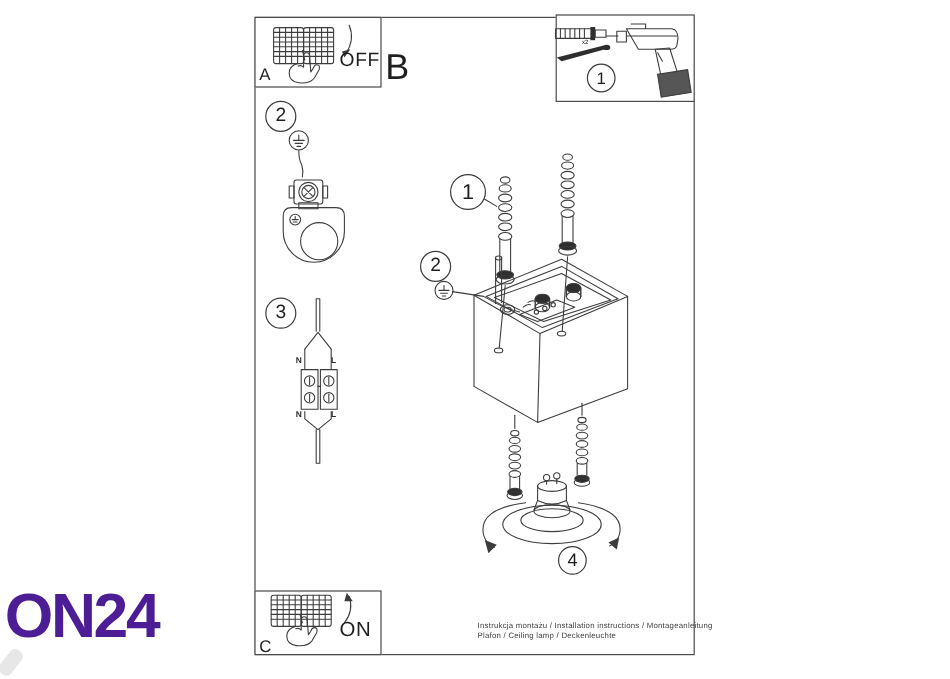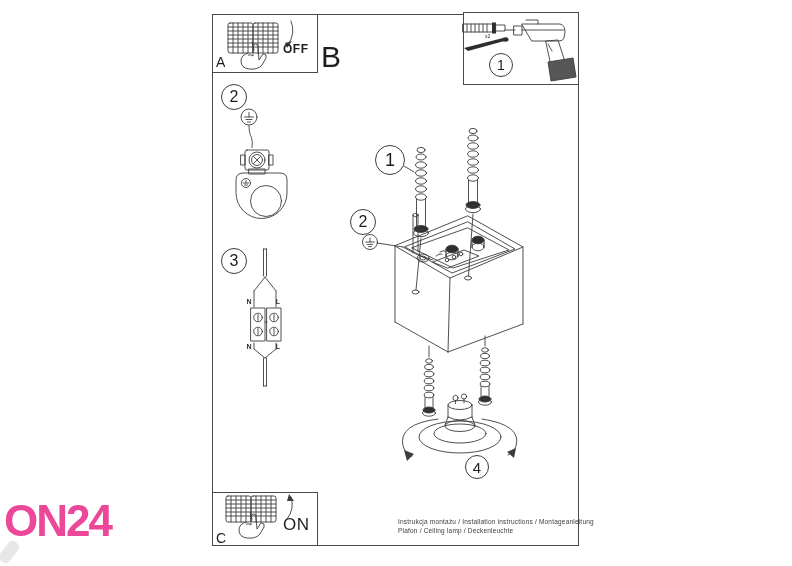--- a/index.html
+++ b/index.html
@@ -10,22 +10,22 @@
   .frame{position:absolute;border:1px solid #4a4a4a;background:#ffffff;box-sizing:border-box;}
   .lbl{position:absolute;color:#1e1e1e;white-space:nowrap;}
   .circle-step{
     position:absolute;box-sizing:border-box;border:1px solid #3c3c3c;border-radius:50%;
     background:#ffffff;display:flex;align-items:center;justify-content:center;
     color:#1e1e1e;z-index:6;
   }
   .nl{position:absolute;font-size:7px;font-weight:bold;transform:translate(-50%,-50%);z-index:6;}
   .footer-line{position:absolute;font-size:6.5px;letter-spacing:.2px;color:#3b3b3b;line-height:9px;z-index:6;}
   .watermark-text{
-    position:absolute;left:4px;top:496px;font-size:44px;font-weight:bold;
-    color:#ec4899;letter-spacing:-2px;z-index:1;
+    position:absolute;left:4px;top:484px;font-size:52px;font-weight:bold;
+    color:#4c1d95;letter-spacing:-2px;z-index:1;
   }
   .watermark-handle{
     position:absolute;left:3px;top:540px;width:12px;height:24px;background:#e7e7e7;
     border-radius:5px;transform:rotate(38deg);z-index:1;
   }
   svg.art{position:absolute;left:0;top:0;z-index:5;}
   .g{stroke:#3c3c3c;stroke-width:0.9;fill:none;stroke-linecap:round;stroke-linejoin:round;}
 </style>
 </head>
 <body>
@@ -255,21 +255,21 @@
     <span>1</span>
   </div>
   <div class="circle-step" style="left:350px;top:209px;width:26px;height:26px;font-size:16px;">
     <span>2</span>
   </div>
   <div class="circle-step" style="left:465px;top:455px;width:24px;height:24px;font-size:15px;">
     <span>4</span>
   </div>
 
   <span class="lbl" style="left:216px;top:54px;font-size:14px;z-index:6;">A</span>
-  <span class="lbl" style="left:283px;top:42px;font-size:12px;letter-spacing:.5px;z-index:6;font-weight:bold;">OFF</span>
+  <span class="lbl" style="left:283px;top:42px;font-size:16px;letter-spacing:.5px;z-index:6;">OFF</span>
   <span class="lbl" style="left:321px;top:40px;font-size:30px;z-index:6;">B</span>
   <span class="lbl" style="left:485px;top:33px;font-size:5px;z-index:6;">x2</span>
   <span class="lbl" style="left:216px;top:530px;font-size:14px;z-index:6;">C</span>
   <span class="lbl" style="left:283px;top:515px;font-size:17px;letter-spacing:.5px;z-index:6;">ON</span>
 
   <span class="nl" style="left:249px;top:301px;">N</span>
   <span class="nl" style="left:278px;top:301px;">L</span>
   <span class="nl" style="left:249px;top:346px;">N</span>
   <span class="nl" style="left:278px;top:346px;">L</span>
 

